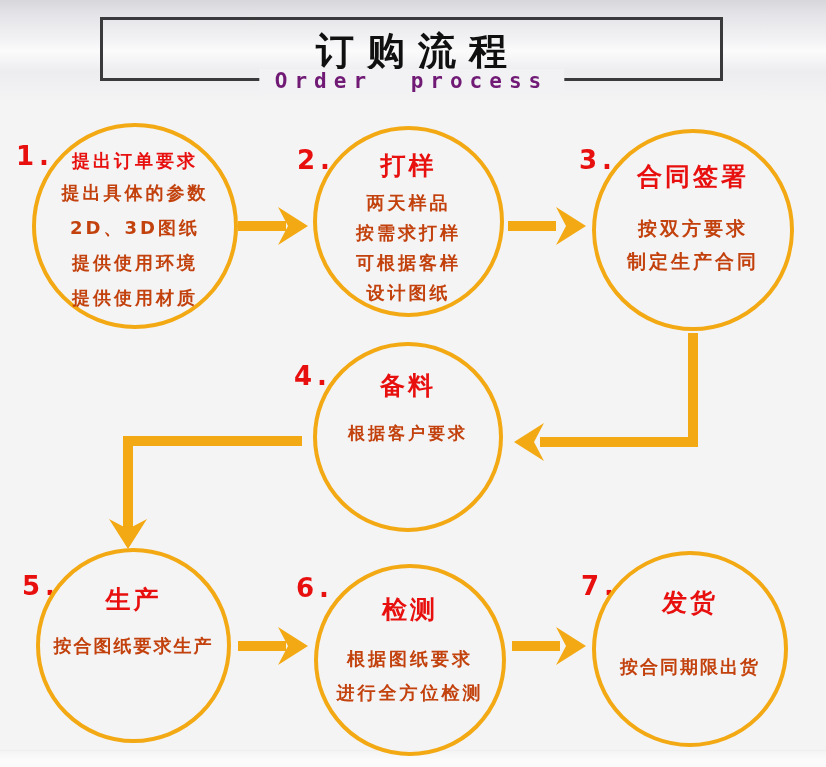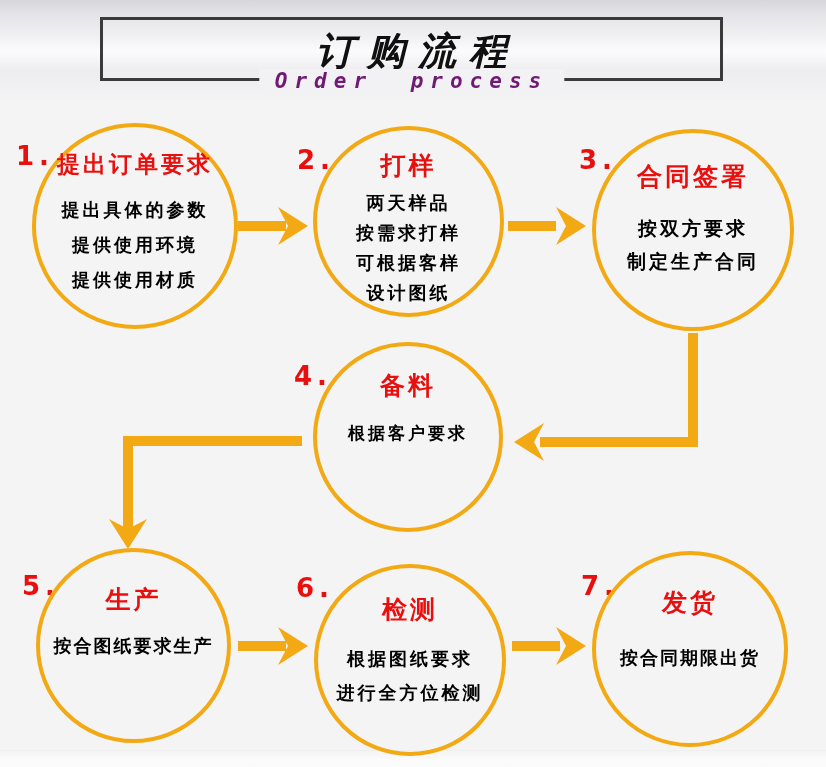--- a/index.html
+++ b/index.html
@@ -11,21 +11,21 @@
 
   
   .top-band{position:absolute;left:0;top:0;width:826px;height:102px;
     background:linear-gradient(180deg,#d7d7db 0%,#e4e4e8 14%,#f2f2f4 38%,#fbfbfc 50%,#ededf0 70%,#f4f4f5 100%);}
   .bottom-band{position:absolute;left:0;bottom:0;width:826px;height:16px;
     background:linear-gradient(180deg,#f4f4f5 0%,#fbfbfb 55%,#f9faf9 100%);
     border-top:1px solid #efefef;}
 
   
   .header-box{position:absolute;left:100px;top:17px;width:617px;height:58px;
-    border:3px solid var(--frame);display:flex;align-items:center;justify-content:center;font-style:italic;}
+    border:3px solid var(--frame);display:flex;align-items:center;justify-content:center;}
   .header-title{font-size:38px;font-weight:bold;color:#101010;letter-spacing:13px;padding-left:13px;margin-top:4px;}
   .header-sub{position:absolute;left:50%;bottom:-15px;transform:translateX(-50%);
     background:#f2f2f4;padding:0 16px;white-space:nowrap;
     font-family:"DejaVu Sans Mono","Liberation Mono",monospace;
     font-size:21px;font-weight:bold;color:#701a75;letter-spacing:7px;word-spacing:18px;}
 
   
   .connectors{position:absolute;left:0;top:0;pointer-events:none;}
   .connectors .arr{fill:var(--gold);}
 
@@ -40,29 +40,29 @@
     display:flex;flex-direction:column;align-items:center;text-align:center;color:var(--ink);background:transparent;}
   .c1{left:32px; top:123px;width:206px;height:206px;padding-top:24px}
   .c2{left:313px;top:126px;width:191px;height:191px;padding-top:22px}
   .c3{left:592px;top:129px;width:202px;height:202px;padding-top:30px}
   .c4{left:313px;top:342px;width:190px;height:190px;padding-top:26px}
   .c5{left:36px; top:548px;width:195px;height:195px;padding-top:34px}
   .c6{left:314px;top:564px;width:192px;height:192px;padding-top:28px}
   .c7{left:592px;top:551px;width:196px;height:196px;padding-top:34px}
 
   .title{font-weight:bold;color:var(--red);font-size:25px;letter-spacing:3px;line-height:1.15;}
-  .c1 .title{margin-bottom:15px;font-size:23px}
+  .c1 .title{margin-bottom:3px;font-size:18px}
   .c2 .title{margin-bottom:7px}
   .c3 .title{margin-bottom:20px}
   .c4 .title{margin-bottom:17px}
   .c5 .title{margin-bottom:16px}
   .c6 .title{margin-bottom:17px}
-  .c7 .title{margin-bottom:25px}
+  .c7 .title{margin-bottom:34px}
 
-  .line{font-weight:bold;font-size:18px;letter-spacing:3px;color:#000000;}
+  .line{font-weight:bold;font-size:18px;letter-spacing:3px;color:#c2410c;}
   .c1 .line{line-height:35px}
   .c2 .line{line-height:30px}
   .c3 .line{line-height:33px;font-size:19px}
   .c4 .line{line-height:31px;font-size:17px}
   .c5 .line{line-height:30px;letter-spacing:2px}
   .c6 .line{line-height:34px}
   .c7 .line{line-height:30px;letter-spacing:2px}
 </style>
 </head>
 <body>
@@ -103,20 +103,21 @@
     <g class="arr">
       <rect x="512" y="641" width="48" height="10"></rect>
       <polygon points="586,646 556,627 566,646 556,665"></polygon>
     </g>
   </svg>
 
   <div class="num num1">1.</div>
   <div class="circle c1">
     <div class="title">提出订单要求</div>
     <div class="line">提出具体的参数</div>
+    <div class="line">2D、3D图纸</div>
     <div class="line">提供使用环境</div>
     <div class="line">提供使用材质</div>
   </div>
 
   <div class="num num2">2.</div>
   <div class="circle c2">
     <div class="title">打样</div>
     <div class="line">两天样品</div>
     <div class="line">按需求打样</div>
     <div class="line">可根据客样</div>

